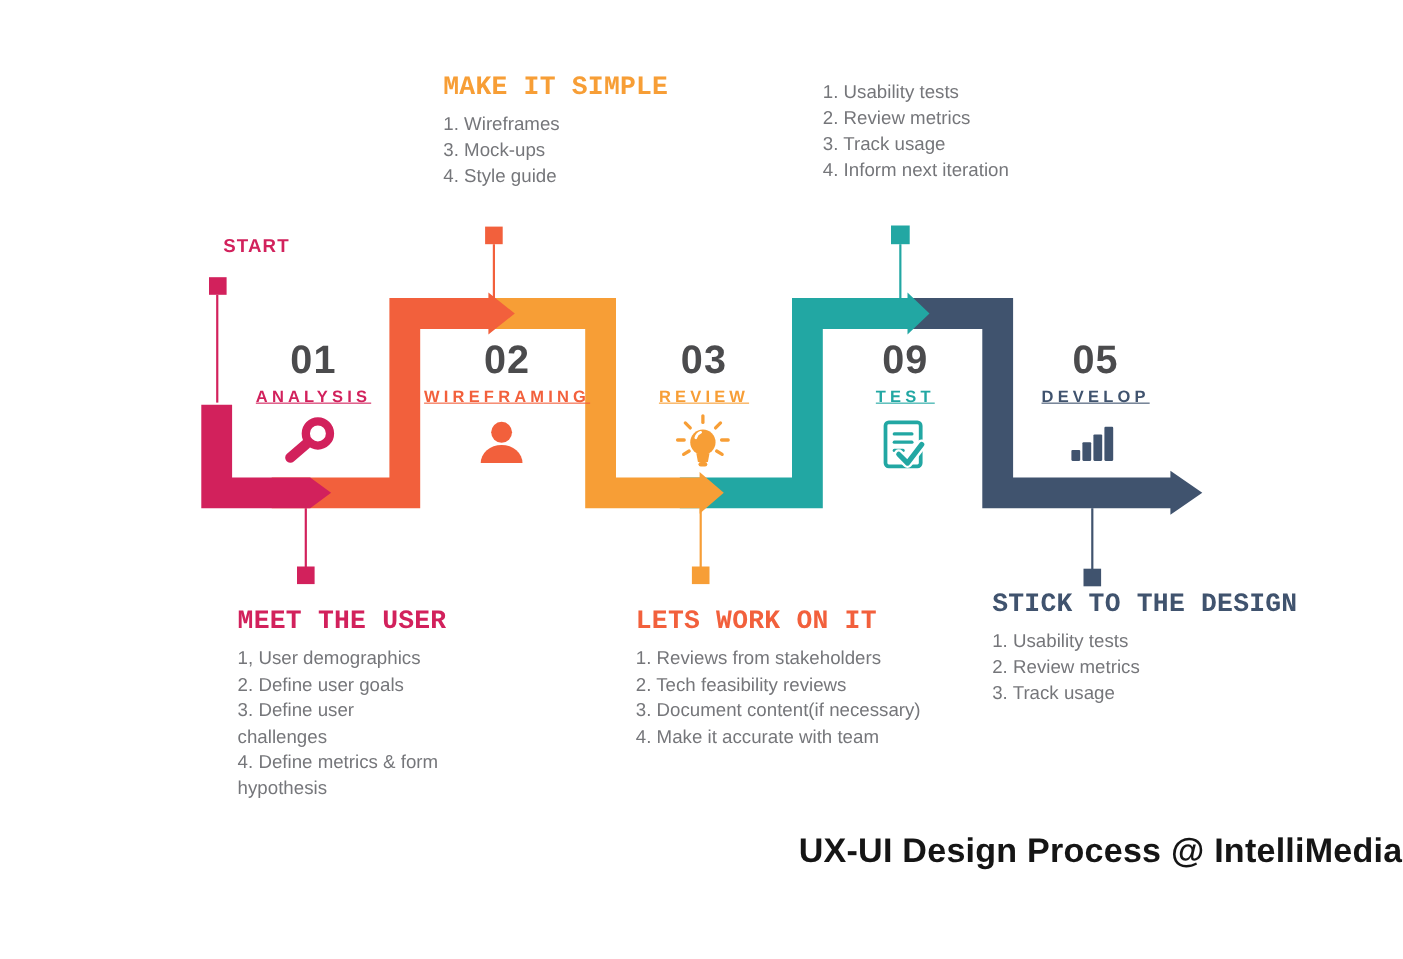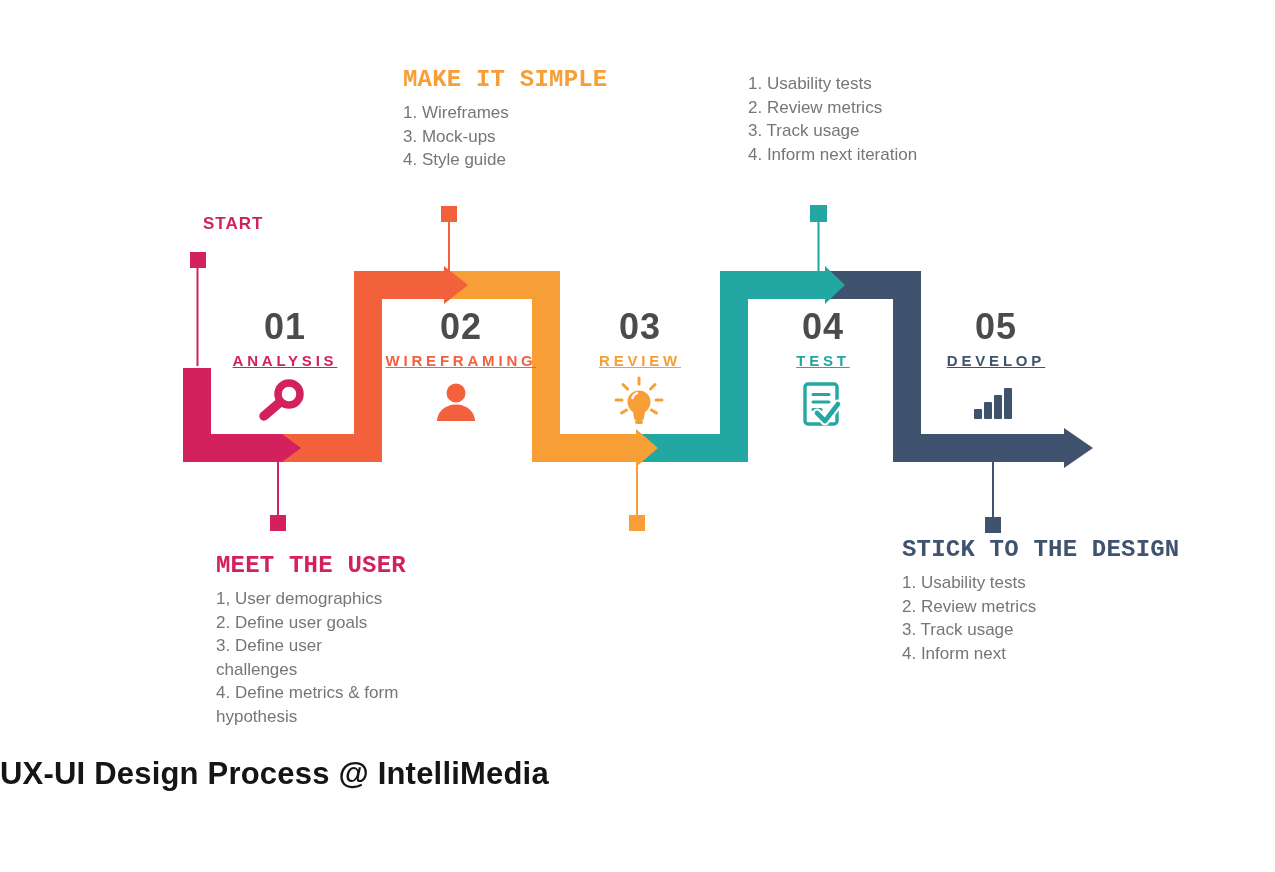--- a/index.html
+++ b/index.html
@@ -31,21 +31,21 @@
   }
   .callout{position:absolute;}
   .callout .hd{font-size:24px;font-weight:700;letter-spacing:.2px;line-height:20px;margin-bottom:11px;white-space:nowrap;font-family:Liberation Mono, monospace;}
   .callout .it{font-size:17px;color:var(--body_gray);line-height:23.6px;}
   .co1{left:216px;top:556px;width:185px;}
   .co2{left:403px;top:70px;width:230px;}
   .co3{left:578px;top:556px;width:262px;}
   .co4{left:748px;top:72px;width:230px;}
   .co5{left:902px;top:540px;width:220px;}
   .main-title{
-    position:absolute;left:0;right:0;top:756px;text-align:left;
+    position:absolute;left:0;right:0;top:756px;text-align:right;
     font-size:31px;font-weight:700;letter-spacing:.2px;color:var(--title_black);
   }
 </style>
 </head>
 <body>
 
 <div id="canvas">
 
   <svg viewBox="0 0 1275 872" width="1275" height="872" aria-hidden="true">
 
@@ -116,21 +116,21 @@
       <rect x="994" y="395" width="8" height="24" rx="1"></rect>
       <rect x="1004" y="388" width="8" height="31" rx="1"></rect>
     </g>
   </svg>
 
   <div class="start-label">START</div>
 
   <div class="step-num px1">01</div>
   <div class="step-num px2">02</div>
   <div class="step-num px3">03</div>
-  <div class="step-num px4">04</div>
+  <div class="step-num px4">09</div>
   <div class="step-num px5">05</div>
 
   <div class="step-name px1 t-pink">ANALYSIS</div>
   <div class="step-name px2 t-orangered">WIREFRAMING</div>
   <div class="step-name px3 t-amber">REVIEW</div>
   <div class="step-name px4 t-teal">TEST</div>
   <div class="step-name px5 t-navy">DEVELOP</div>
 
   <div class="callout co1">
     <div class="hd t-pink">MEET THE USER</div>
@@ -140,31 +140,37 @@
     <div class="it">4. Define metrics &amp; form hypothesis</div>
   </div>
 
   <div class="callout co2">
     <div class="hd t-amber">MAKE IT SIMPLE</div>
     <div class="it">1. Wireframes</div>
     <div class="it">3. Mock-ups</div>
     <div class="it">4. Style guide</div>
   </div>
 
+  <div class="callout co3">
+    <div class="hd t-orangered">LETS WORK ON IT</div>
+    <div class="it">1. Reviews from stakeholders</div>
+    <div class="it">2. Tech feasibility reviews</div>
+    <div class="it">3. Document content(if necessary)</div>
+    <div class="it">4. Make it accurate with team</div>
+  </div>
 
   <div class="callout co4">
     <div class="it">1. Usability tests</div>
     <div class="it">2. Review metrics</div>
     <div class="it">3. Track usage</div>
     <div class="it">4. Inform next iteration</div>
   </div>
 
   <div class="callout co5">
     <div class="hd t-navy">STICK TO THE DESIGN</div>
     <div class="it">1. Usability tests</div>
     <div class="it">2. Review metrics</div>
     <div class="it">3. Track usage</div>
-    <div class="it">4. Inform next</div>
   </div>
 
   <div class="main-title">UX-UI Design Process @ IntelliMedia</div>
 
 </div>
 
 </body></html>

